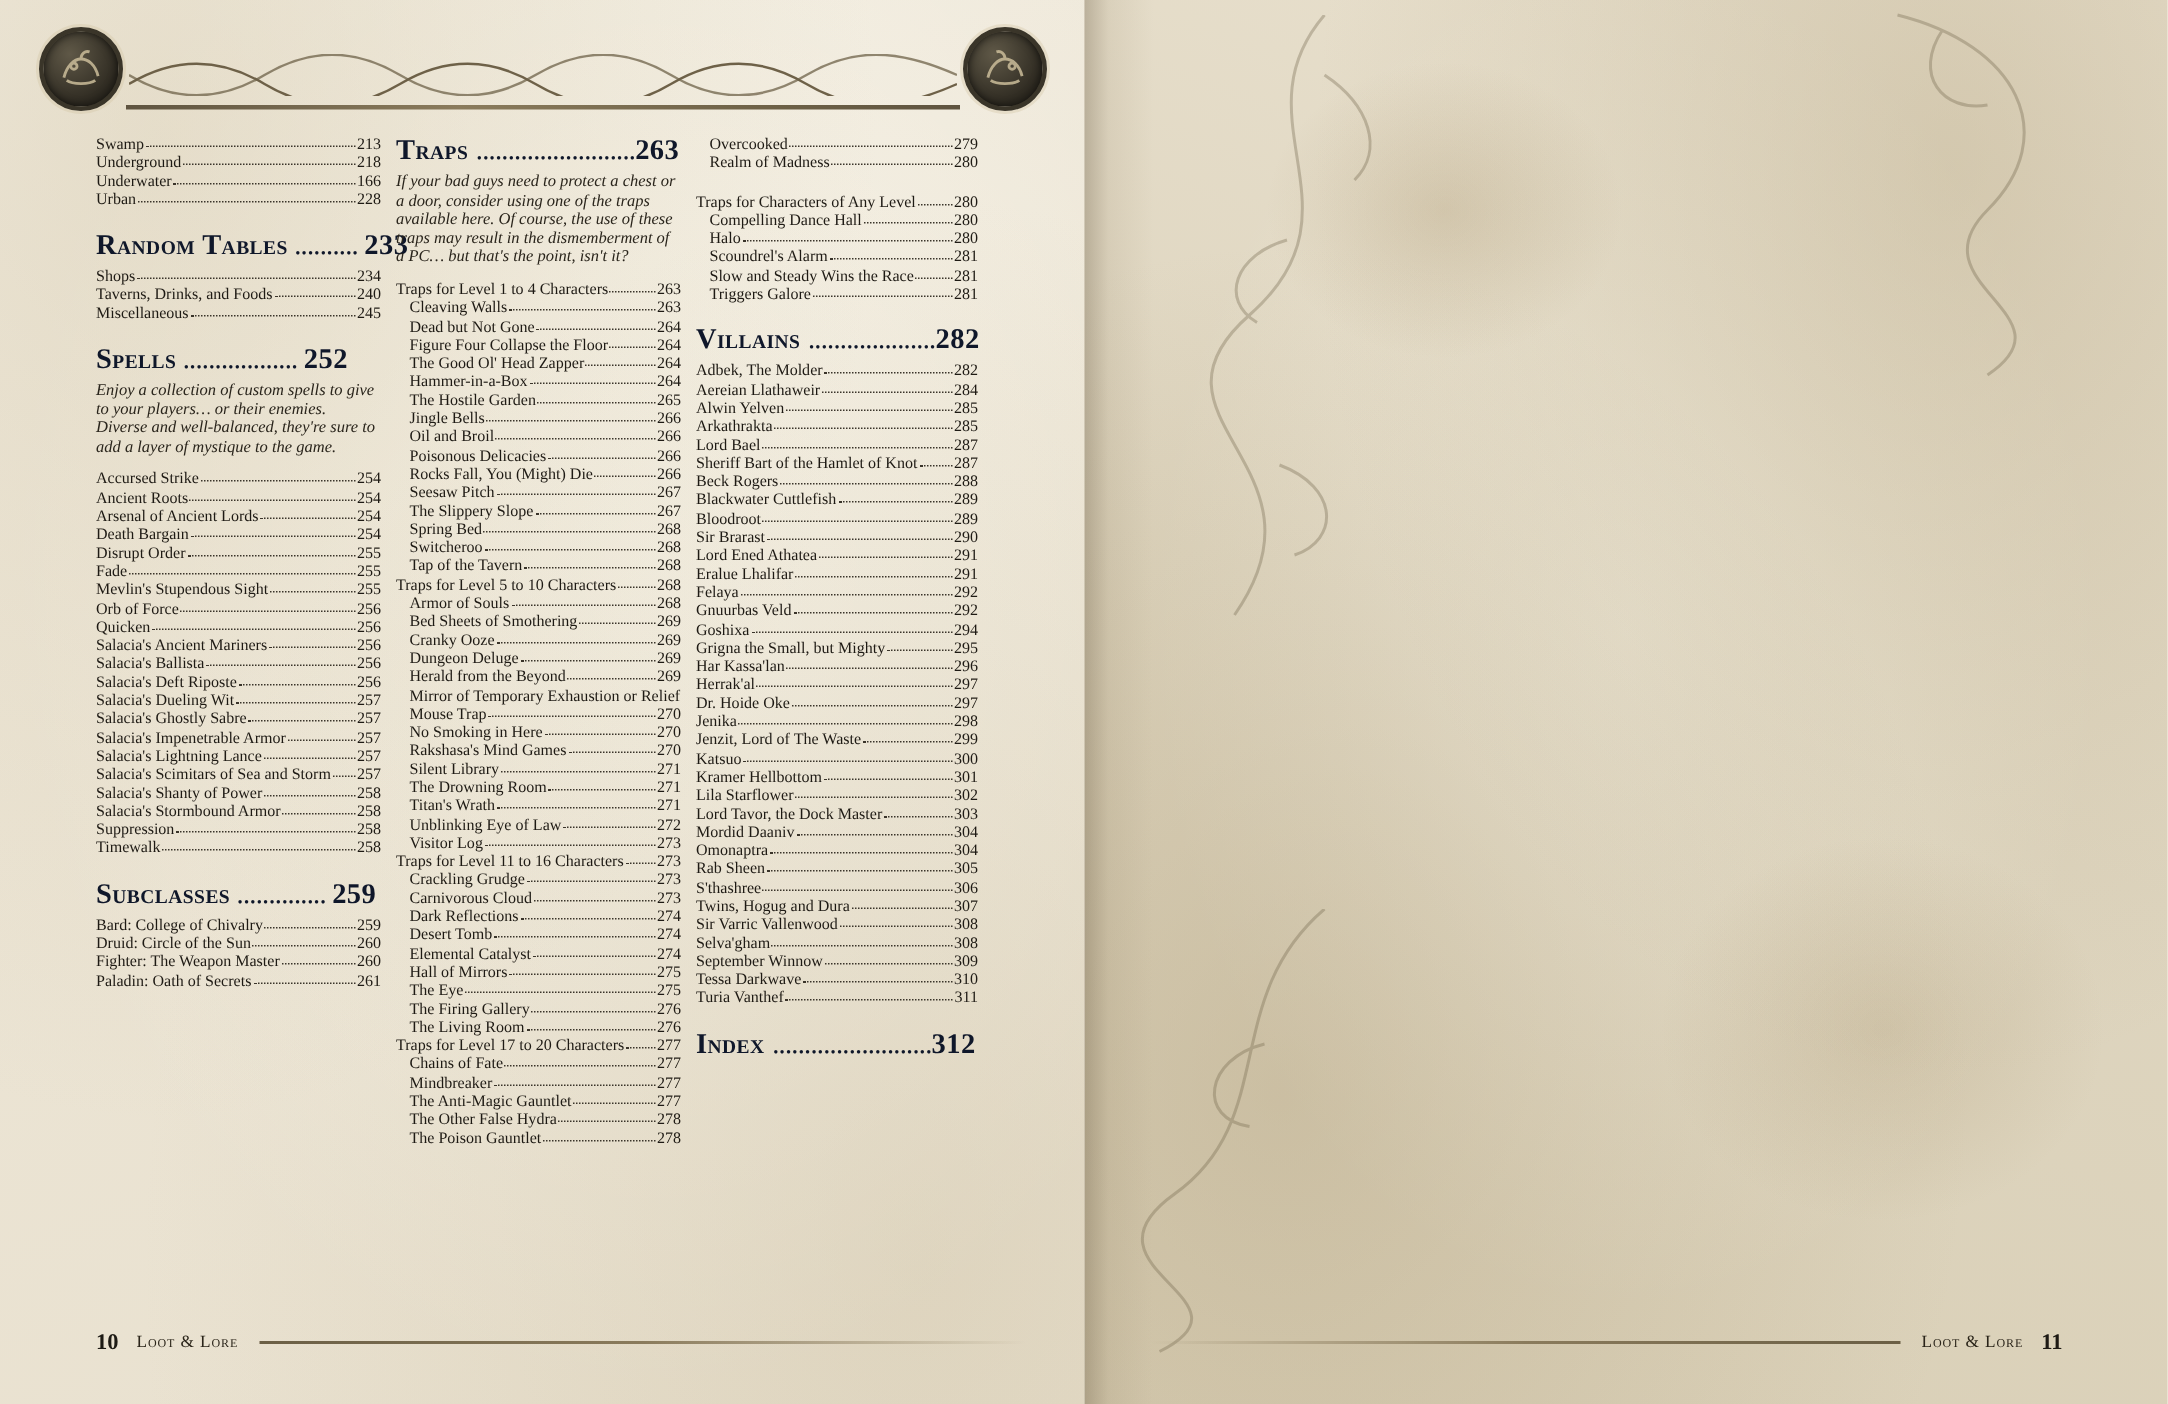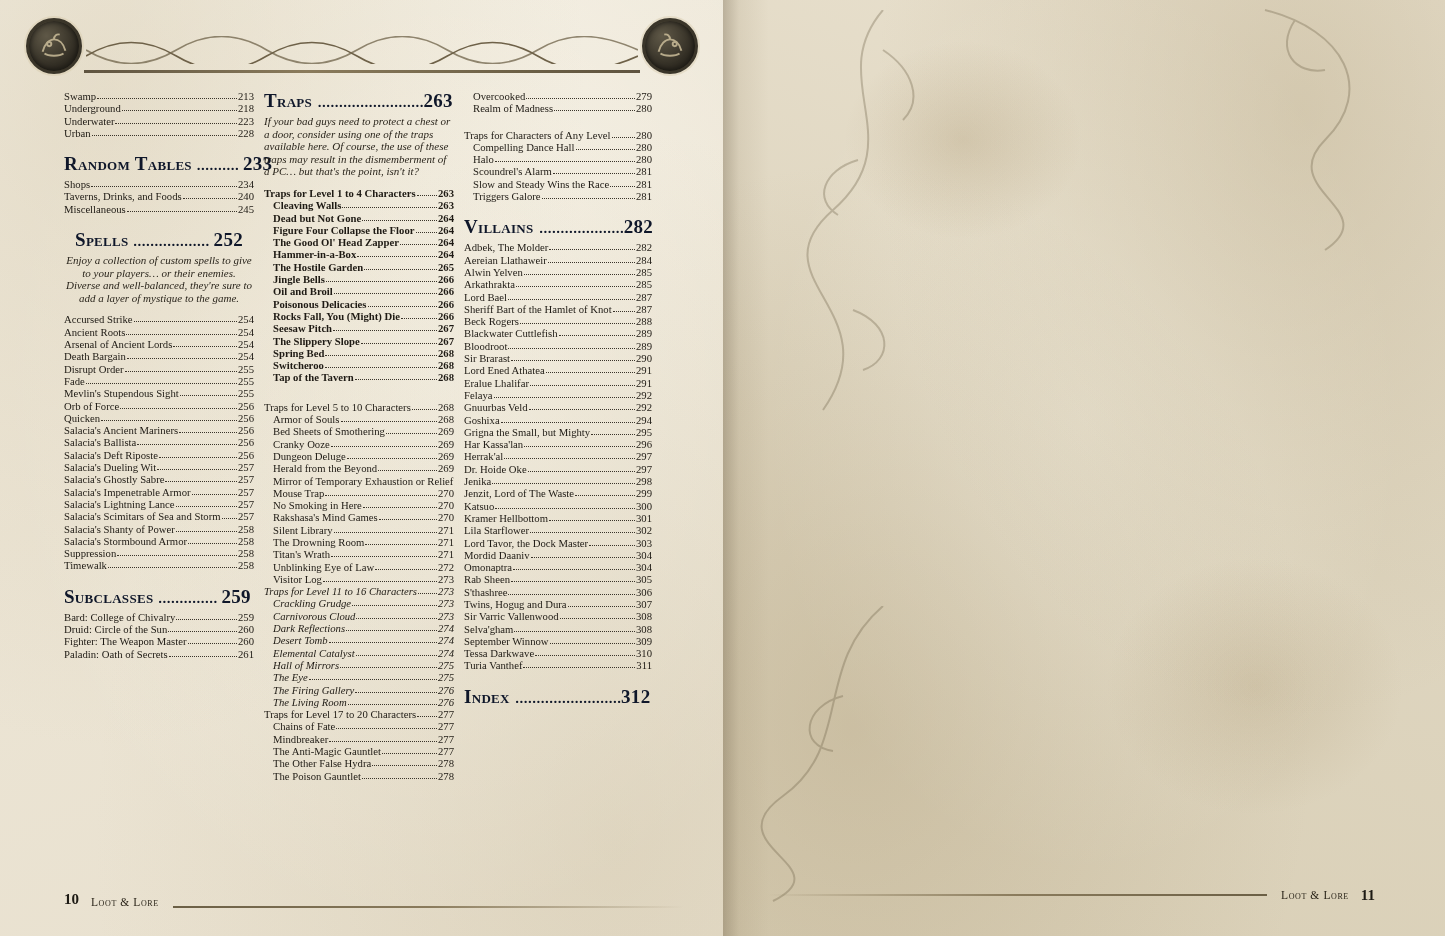--- a/index.html
+++ b/index.html
@@ -106,21 +106,21 @@
     bottom: 1px;
     border-bottom: 1.3px dotted #3a342a;
     height: 0;
   }
   li .num { flex: 0 0 auto; }
   li.indent { padding-left: 9px; }
 
   
   .foot-left {
     position:absolute; left:64px; bottom:28px; width:620px; height:26px; z-index:12;
-    display:flex; align-items:flex-end;
+    display:flex; align-items:center;
   }
   .foot-num { font-size: 15px; font-weight:700; color:#1d1a14; margin-right:12px; }
   .foot-title { font-variant: small-caps; font-size: 11.5px; letter-spacing:.6px; color:#2a2419; }
   .foot-rule { flex:1; height:2px; margin-left:14px;
     background: linear-gradient(90deg, #6b5f45, #8a7b5c 50%, rgba(140,125,95,0)); }
 
   .foot-right {
     position:absolute; right:58px; bottom:28px; width:620px; height:26px; z-index:12;
     display:flex; align-items:center; justify-content:flex-end;
   }
@@ -181,21 +181,21 @@
               <span class="num">213</span>
             </li>
             <li>
               <span class="lbl">Underground</span>
               <span class="lead"></span>
               <span class="num">218</span>
             </li>
             <li>
               <span class="lbl">Underwater</span>
               <span class="lead"></span>
-              <span class="num">223</span>
+              <span class="num">166</span>
             </li>
             <li>
               <span class="lbl">Urban</span>
               <span class="lead"></span>
               <span class="num">228</span>
             </li>
           </ul>
         <div id="c1-sections">
             <div style="margin-top: 14px;">
               <div class="heading"><span>Random Tables</span><span class="dots"> .......... </span><span class="pg">233</span></div>
@@ -210,21 +210,21 @@
                   <span class="lead"></span>
                   <span class="num">240</span>
                 </li>
                 <li>
                   <span class="lbl">Miscellaneous</span>
                   <span class="lead"></span>
                   <span class="num">245</span>
                 </li>
               </ul>
             </div>
-            <div style="margin-top: 14px; text-align: center;">
+            <div style="margin-top: 14px;">
               <div class="heading"><span>Spells</span><span class="dots"> .................. </span><span class="pg">252</span></div>
               <p class="blurb">Enjoy a collection of custom spells to give to your players… or their enemies. Diverse and well-balanced, they're sure to add a layer of mystique to the game.</p>
               <ul class="entries">
                 <li>
                   <span class="lbl">Accursed Strike</span>
                   <span class="lead"></span>
                   <span class="num">254</span>
                 </li>
                 <li>
                   <span class="lbl">Ancient Roots</span>
@@ -356,21 +356,21 @@
           </div>
       </div>
 
       <div class="col c2">
         <div class="heading">
           <span>Traps</span>
           <span class="dots">.........................</span><span class="pg">263</span>
         </div>
         <p class="blurb">If your bad guys need to protect a chest or a door, consider using one of the traps available here. Of course, the use of these traps may result in the dismemberment of a PC… but that's the point, isn't it?</p>
         <div id="c2-groups">
-            <ul class="entries" style="margin-bottom: 17px; font-weight: bold;">
+            <ul class="entries" style="margin-bottom: 0px;">
               <li>
                 <span class="lbl">Traps for Level 1 to 4 Characters</span>
                 <span class="lead"></span>
                 <span class="num">263</span>
               </li>
               <li class="indent">
                 <span class="lbl">Cleaving Walls</span>
                 <span class="lead"></span>
                 <span class="num">263</span>
               </li>
@@ -514,21 +514,21 @@
                 <span class="lbl">Unblinking Eye of Law</span>
                 <span class="lead"></span>
                 <span class="num">272</span>
               </li>
               <li class="indent">
                 <span class="lbl">Visitor Log</span>
                 <span class="lead"></span>
                 <span class="num">273</span>
               </li>
             </ul>
-            <ul class="entries" style="margin-bottom: 0px; font-style: italic;">
+            <ul class="entries" style="margin-bottom: 0px;">
               <li>
                 <span class="lbl">Traps for Level 11 to 16 Characters</span>
                 <span class="lead"></span>
                 <span class="num">273</span>
               </li>
               <li class="indent">
                 <span class="lbl">Crackling Grudge</span>
                 <span class="lead"></span>
                 <span class="num">273</span>
               </li>

